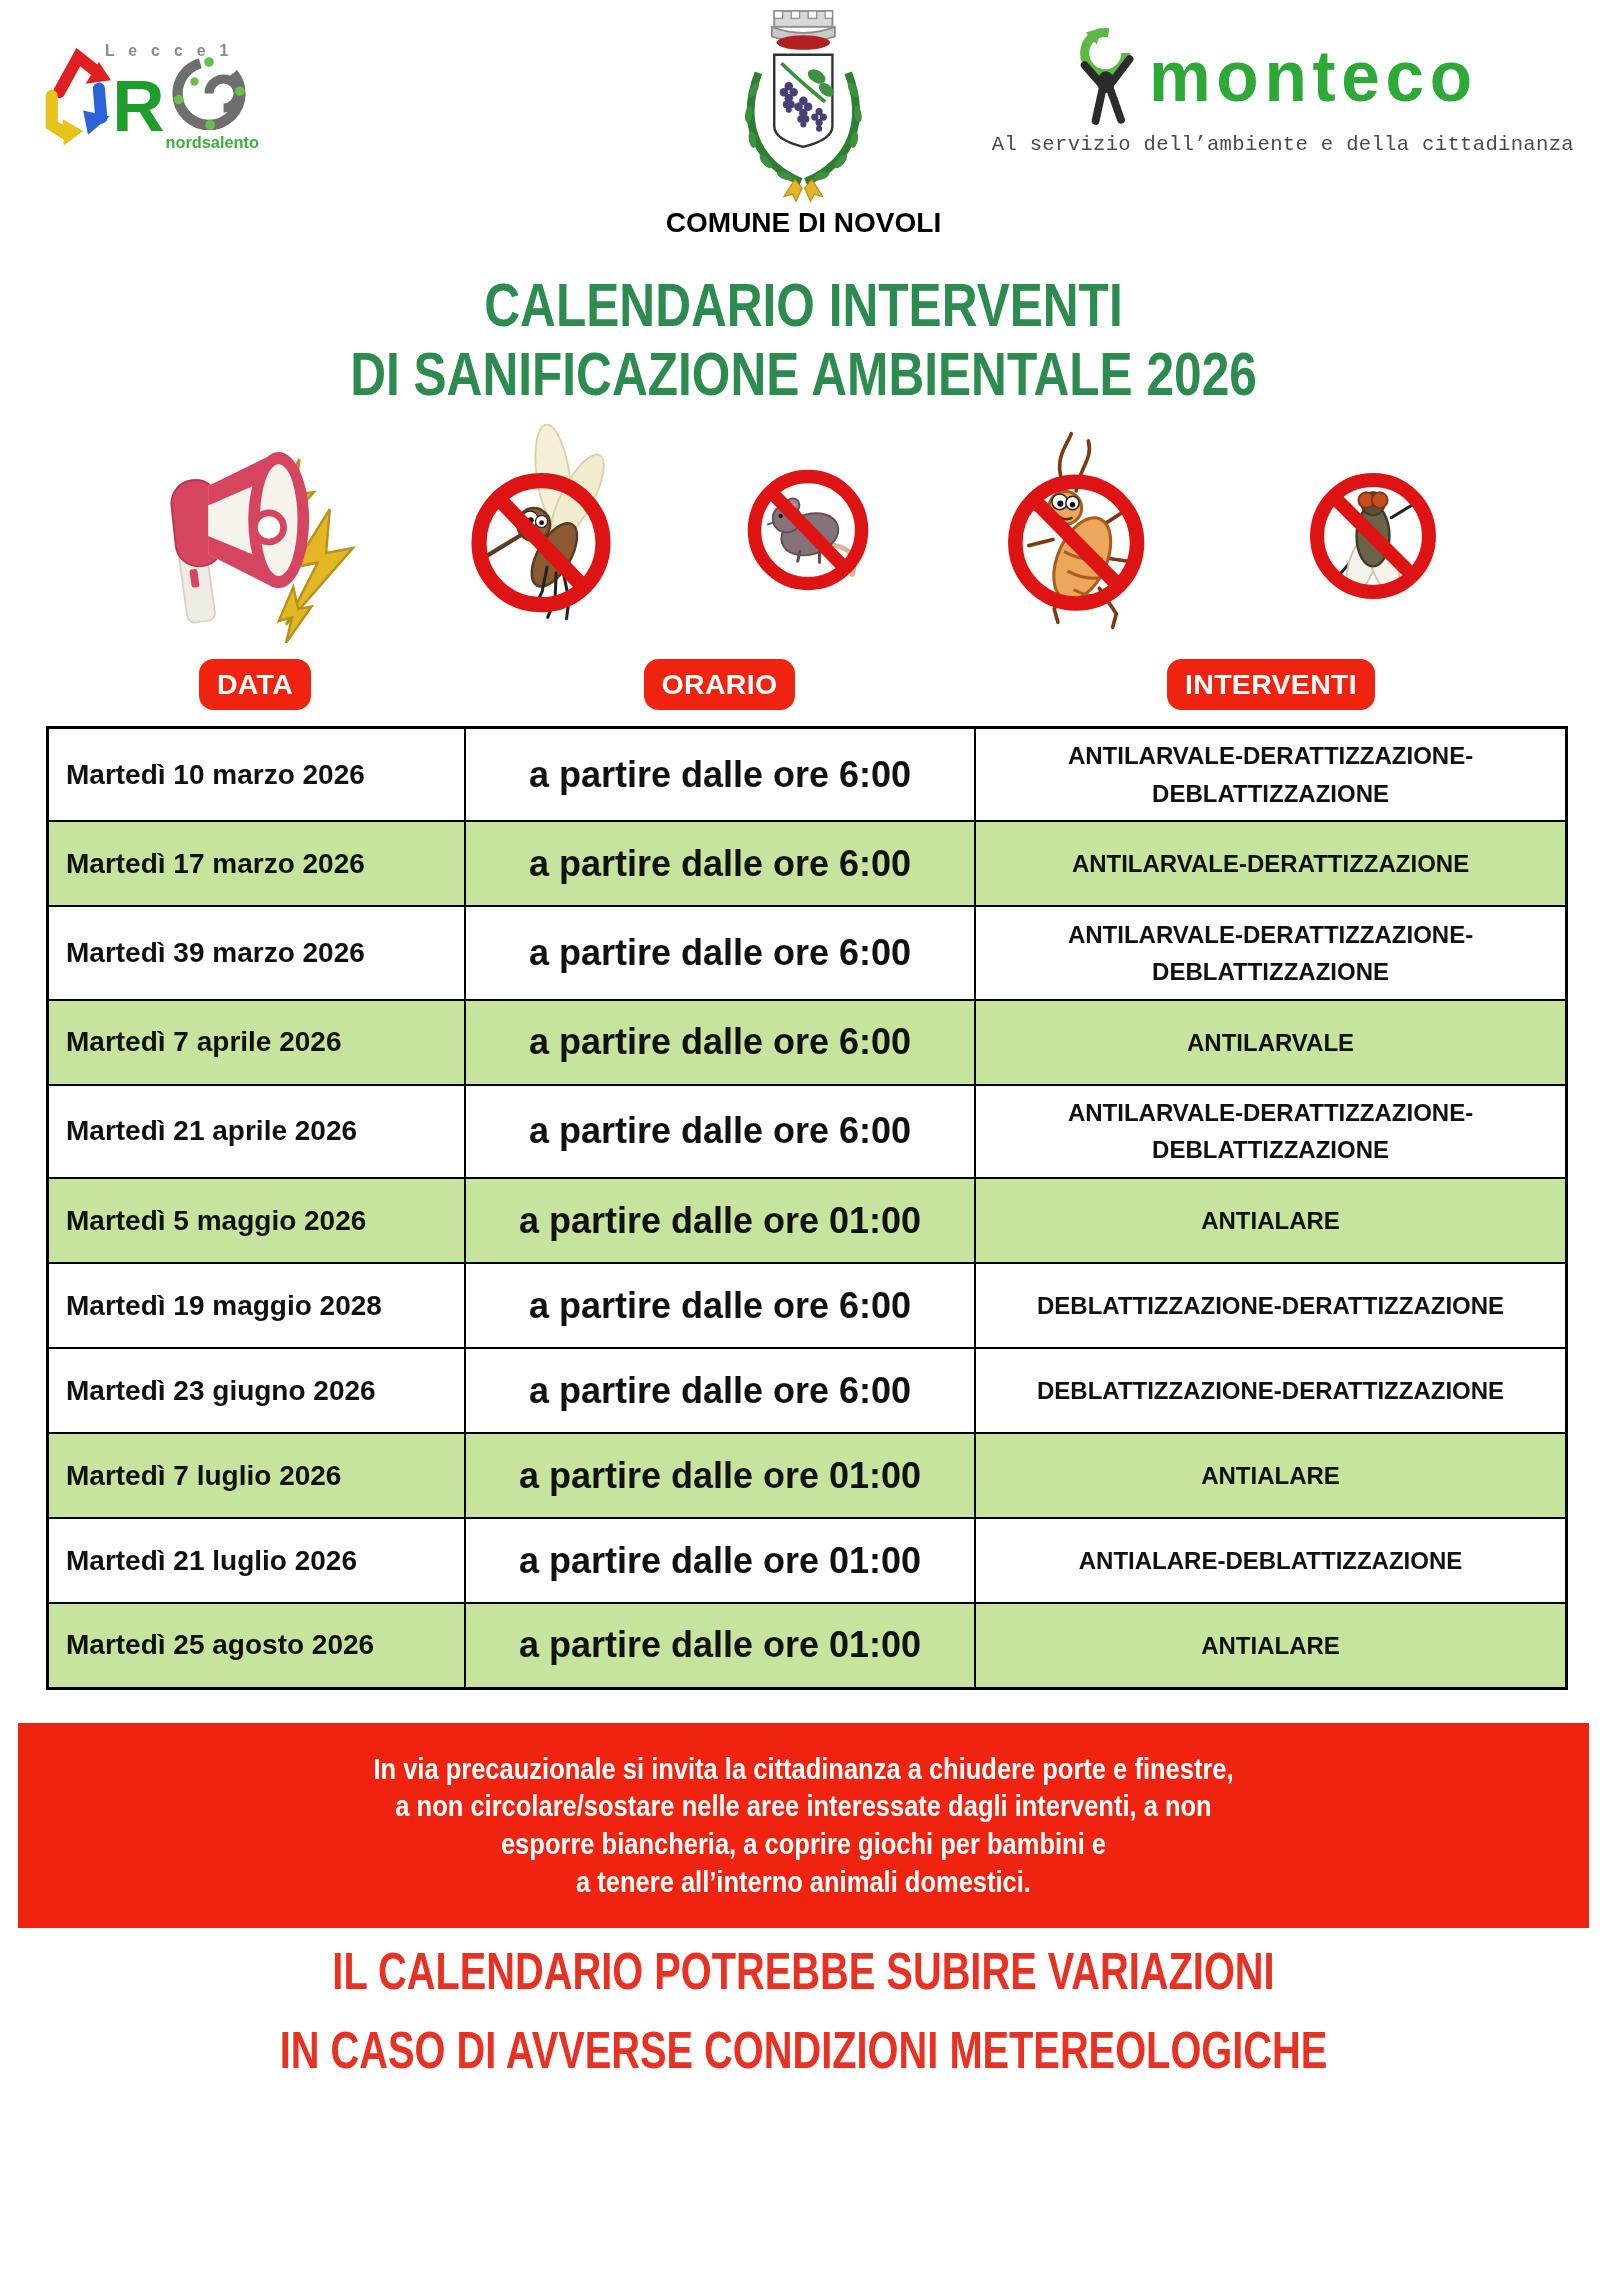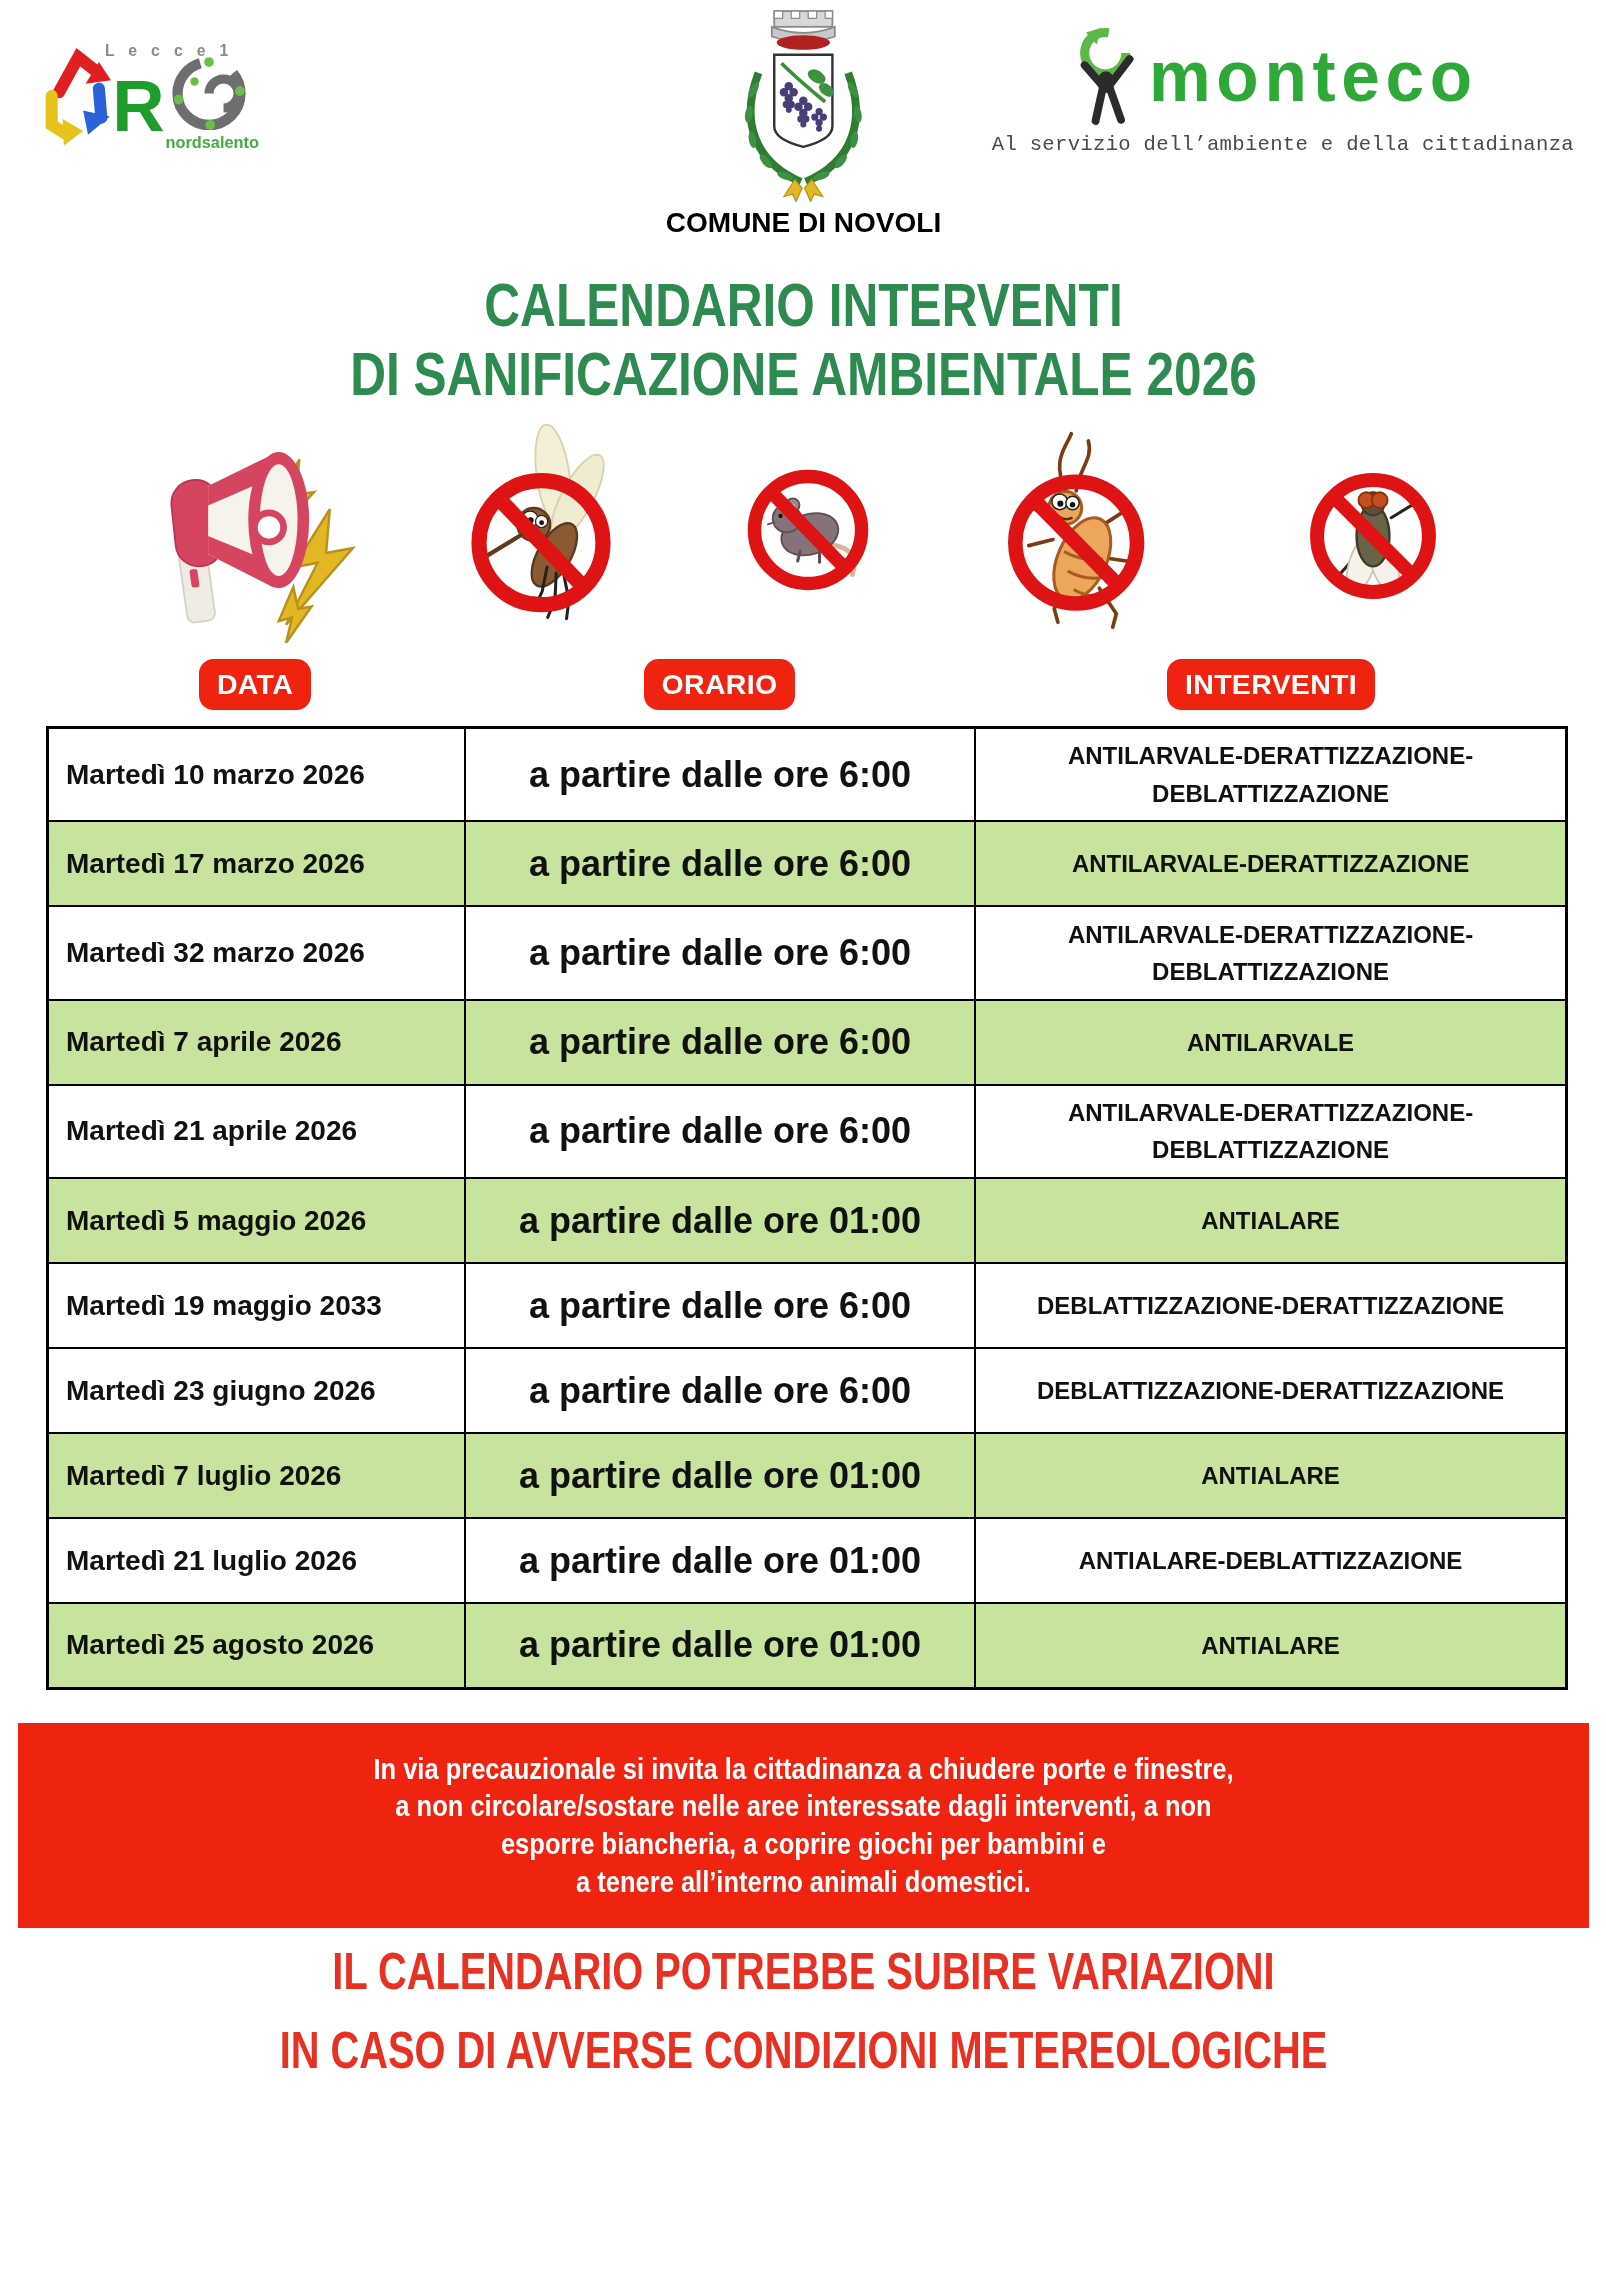--- a/index.html
+++ b/index.html
@@ -296,41 +296,41 @@
           <td class="col-data">Martedì 10 marzo 2026</td>
           <td class="col-orario">a partire dalle ore 6:00</td>
           <td class="col-int">ANTILARVALE-DERATTIZZAZIONE-DEBLATTIZZAZIONE</td>
         </tr>
         <tr class="green">
           <td class="col-data">Martedì 17 marzo 2026</td>
           <td class="col-orario">a partire dalle ore 6:00</td>
           <td class="col-int">ANTILARVALE-DERATTIZZAZIONE</td>
         </tr>
         <tr>
-          <td class="col-data">Martedì 32 marzo 2026</td>
+          <td class="col-data">Martedì 39 marzo 2026</td>
           <td class="col-orario">a partire dalle ore 6:00</td>
           <td class="col-int">ANTILARVALE-DERATTIZZAZIONE-DEBLATTIZZAZIONE</td>
         </tr>
         <tr class="green">
           <td class="col-data">Martedì 7 aprile 2026</td>
           <td class="col-orario">a partire dalle ore 6:00</td>
           <td class="col-int">ANTILARVALE</td>
         </tr>
         <tr>
           <td class="col-data">Martedì 21 aprile 2026</td>
           <td class="col-orario">a partire dalle ore 6:00</td>
           <td class="col-int">ANTILARVALE-DERATTIZZAZIONE-DEBLATTIZZAZIONE</td>
         </tr>
         <tr class="green">
           <td class="col-data">Martedì 5 maggio 2026</td>
           <td class="col-orario">a partire dalle ore 01:00</td>
           <td class="col-int">ANTIALARE</td>
         </tr>
         <tr>
-          <td class="col-data">Martedì 19 maggio 2033</td>
+          <td class="col-data">Martedì 19 maggio 2028</td>
           <td class="col-orario">a partire dalle ore 6:00</td>
           <td class="col-int">DEBLATTIZZAZIONE-DERATTIZZAZIONE</td>
         </tr>
         <tr>
           <td class="col-data">Martedì 23 giugno 2026</td>
           <td class="col-orario">a partire dalle ore 6:00</td>
           <td class="col-int">DEBLATTIZZAZIONE-DERATTIZZAZIONE</td>
         </tr>
         <tr class="green">
           <td class="col-data">Martedì 7 luglio 2026</td>

